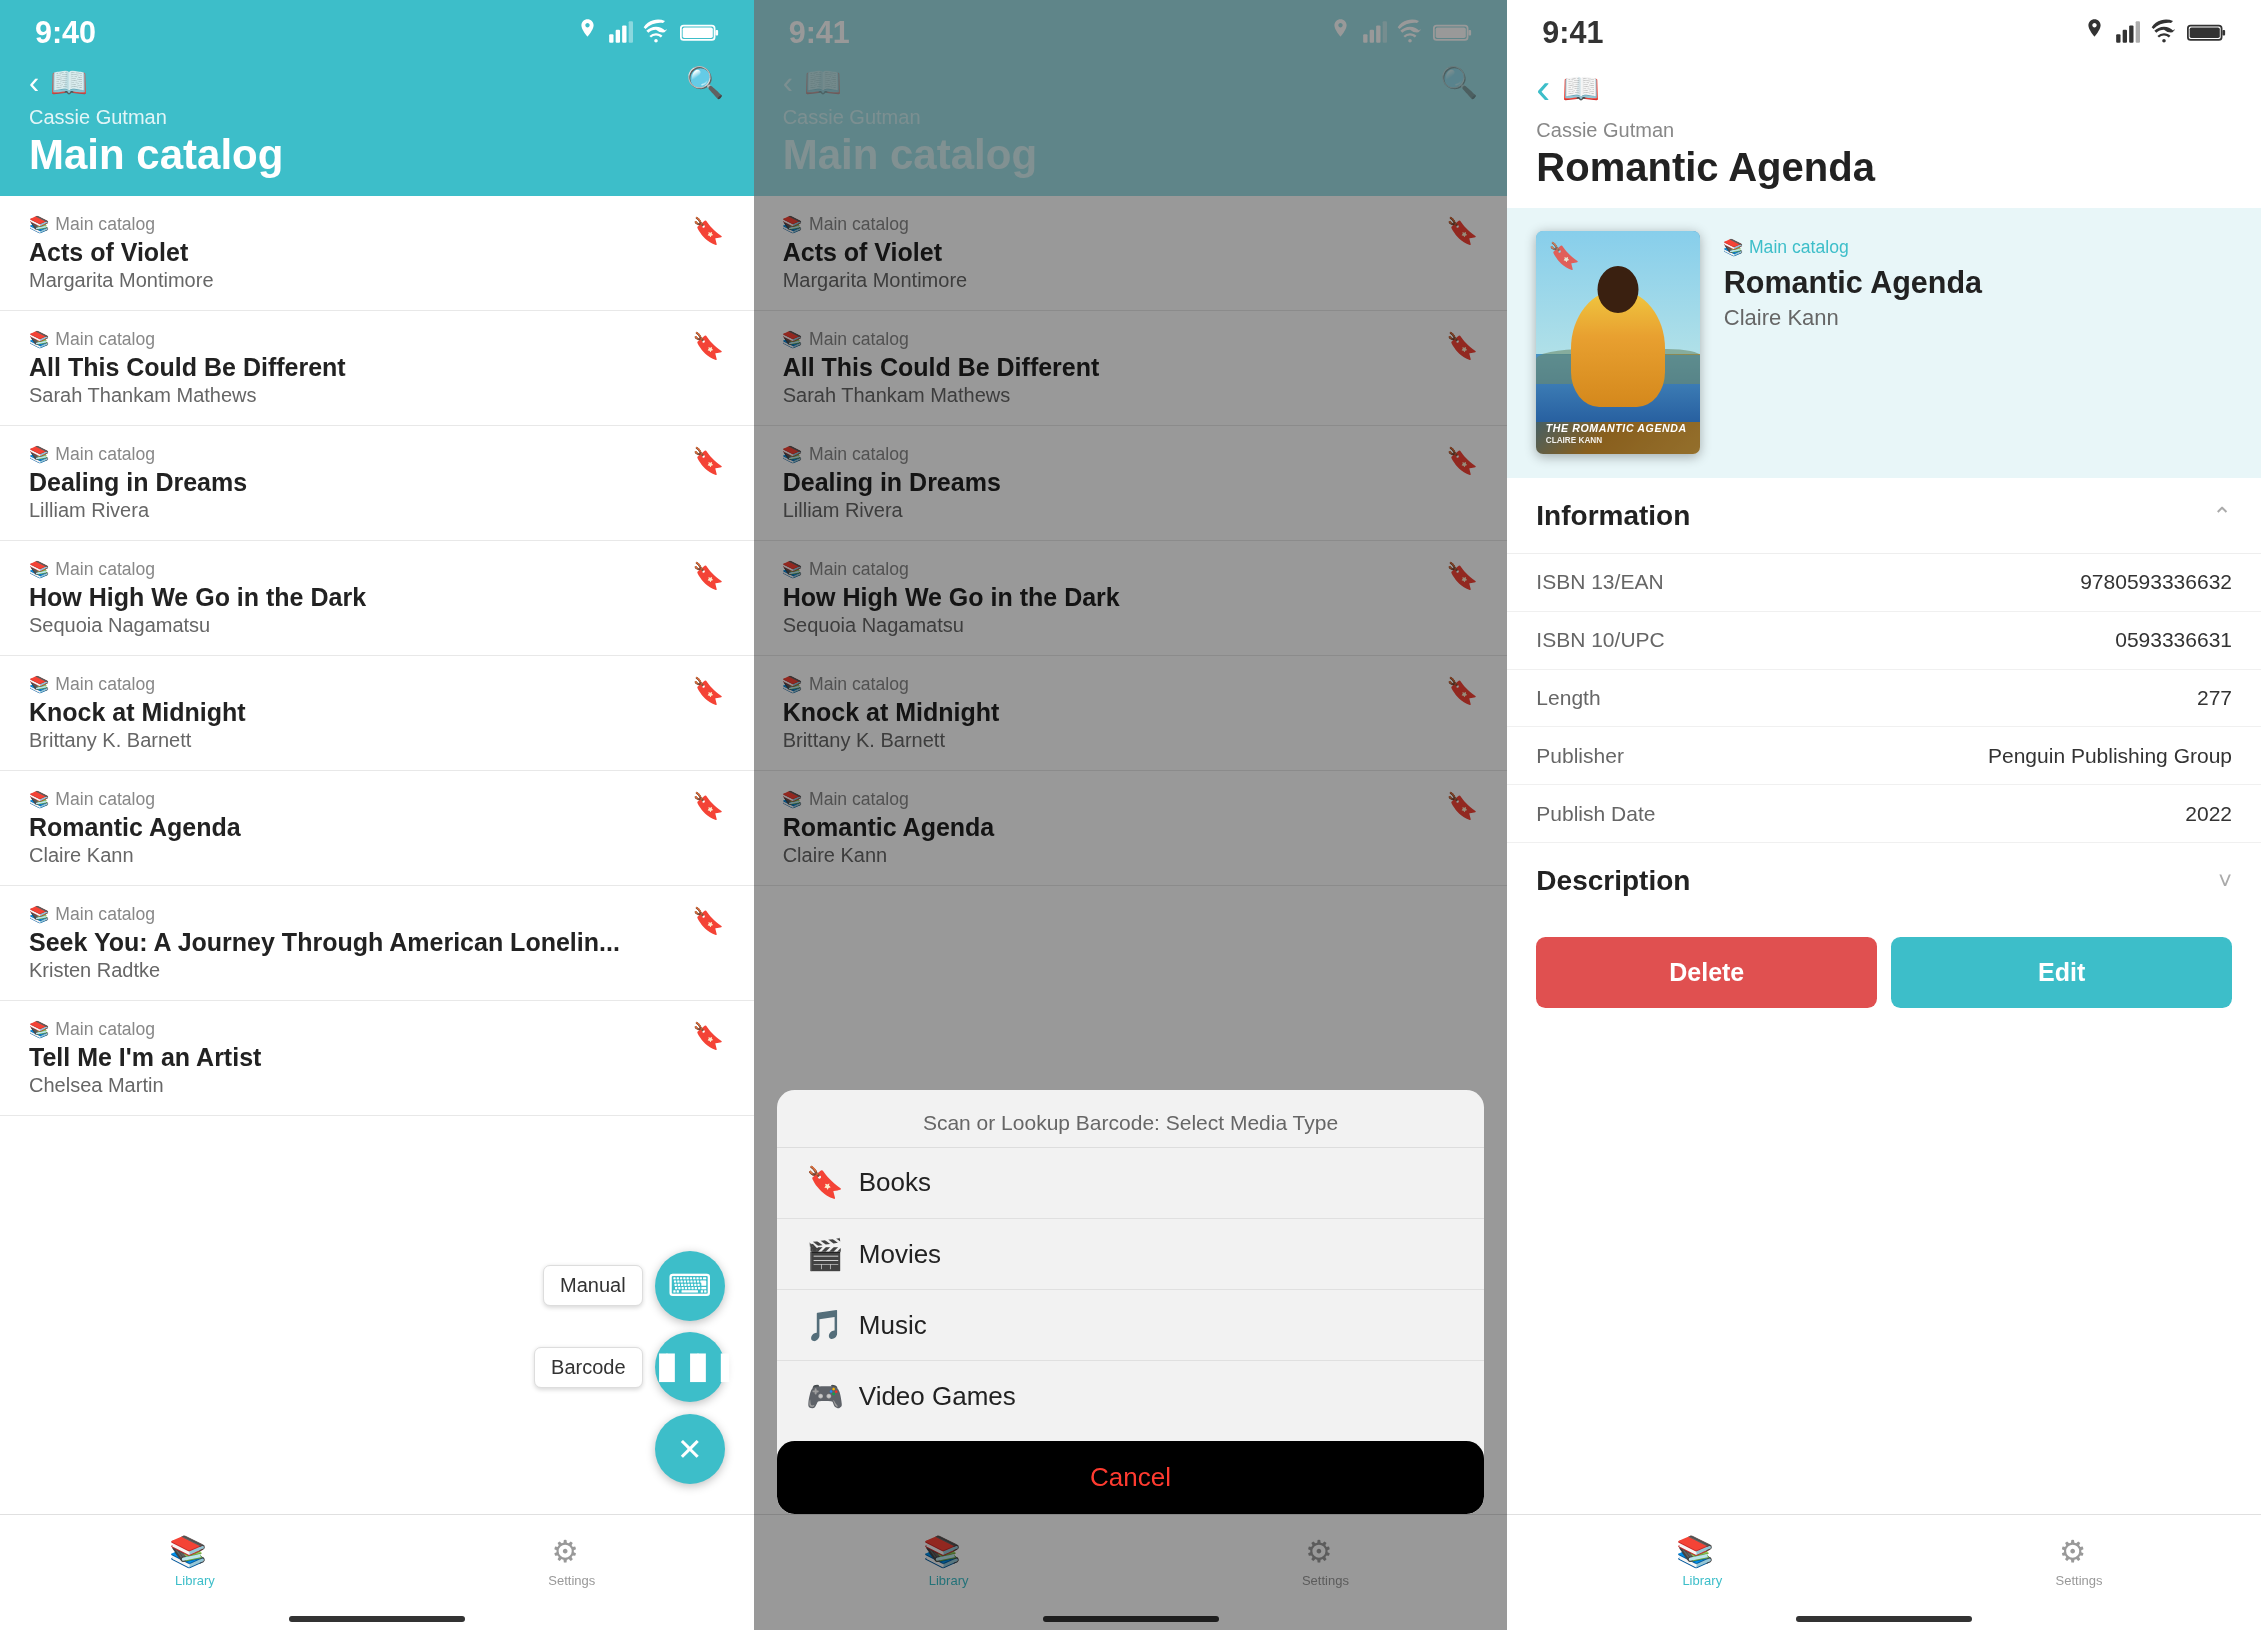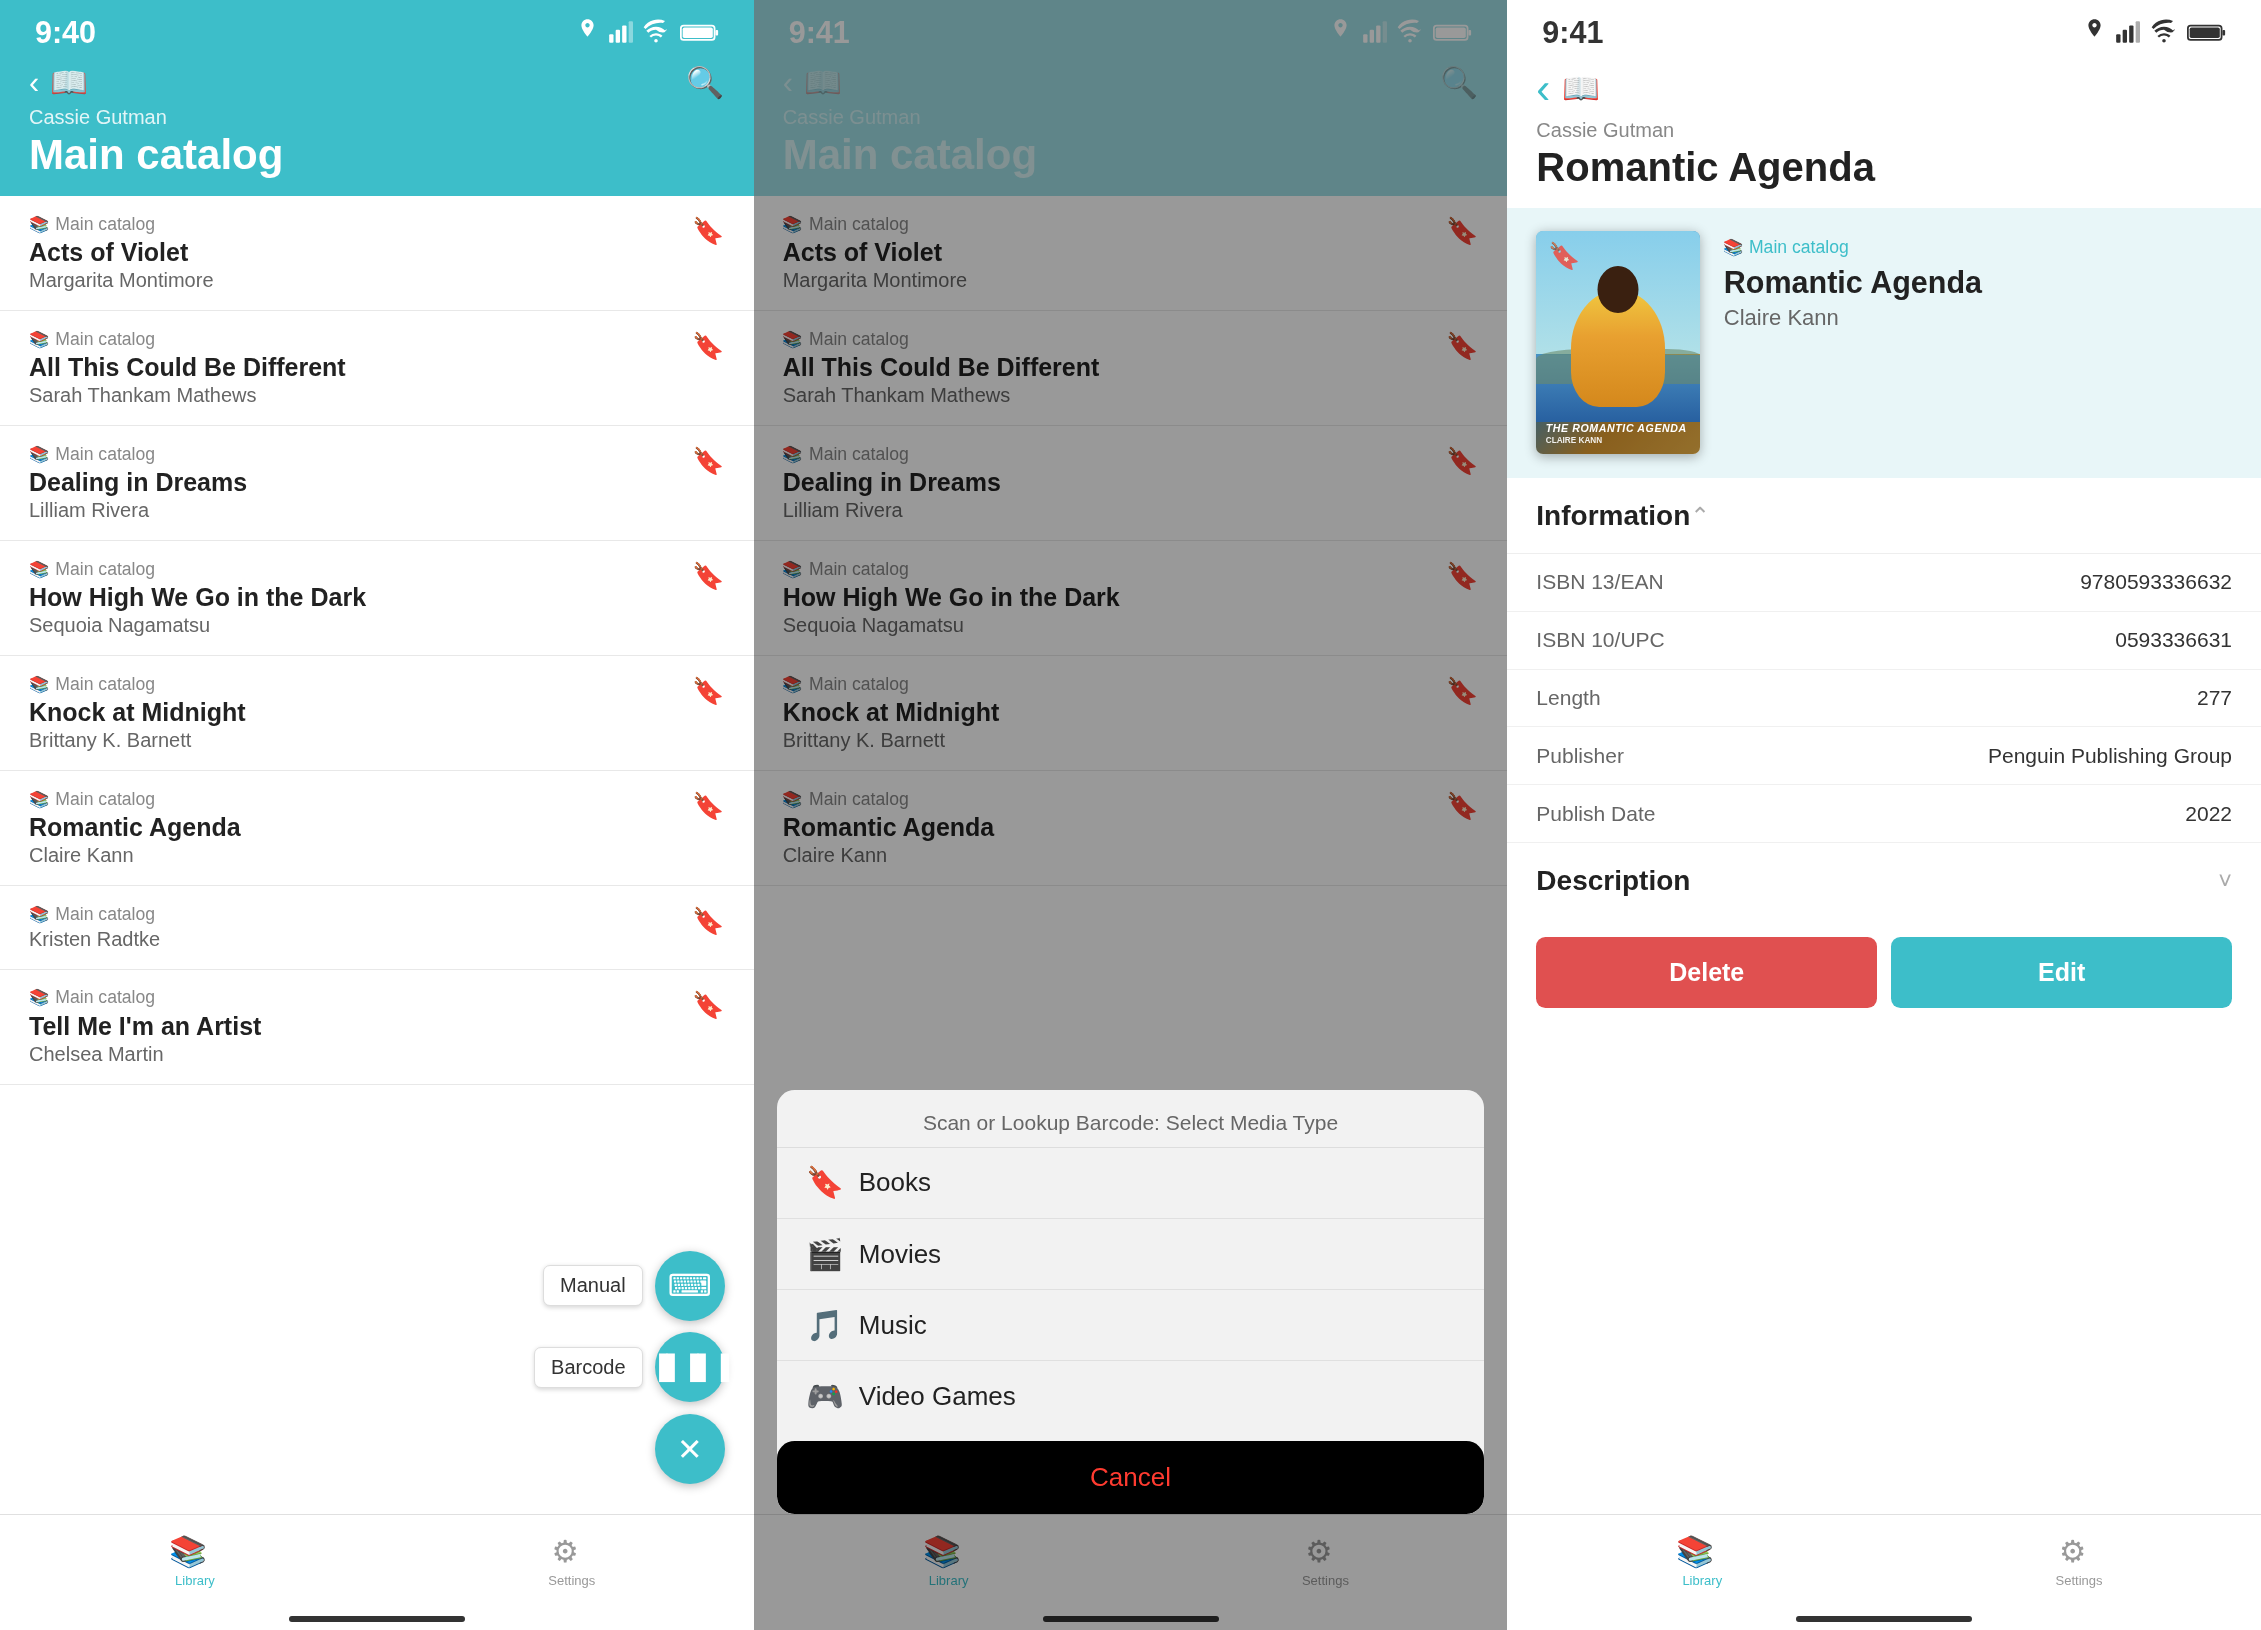--- a/index.html
+++ b/index.html
@@ -330,20 +330,21 @@
     }
 
     .book-info-side { flex: 1; padding-top: 5.9px; }
     .book-catalog-tag { font-size: 17.6px; color: #3dbec9; margin-bottom: 7px; display: flex; align-items: center; gap: 4.7px; }
     .book-detail-title { font-size: 30.5px; font-weight: 700; color: #222; margin-bottom: 4.7px; }
     .book-detail-author { font-size: 22px; color: #666; }
 
     .info-section { background: #fff; margin-top: 1.2px; }
     .section-header {
       display: flex;
+      justify-content: space-between;
       align-items: center;
       padding: 21px 29px;
       border-bottom: 0.6px solid #eee;
       cursor: pointer;
     }
     .section-title { font-size: 28px; font-weight: 600; color: #222; }
     .chevron { font-size: 23.5px; color: #aaa; }
 
     .info-row {
       display: flex;
@@ -493,20 +494,21 @@
           <div class="book-author">Claire Kann</div>
         </div>
         <span class="bookmark-icon">🔖</span>
       </div>
       <div class="book-item">
         <div class="book-item-content">
           <div class="book-catalog-label">
             <span class="catalog-icon">📚</span>
             <span>Main catalog</span>
           </div>
+          <div class="book-title">Seek You: A Journey Through American Lonelin...</div>
           <div class="book-author">Kristen Radtke</div>
         </div>
         <span class="bookmark-icon">🔖</span>
       </div>
       <div class="book-item">
         <div class="book-item-content">
           <div class="book-catalog-label">
             <span class="catalog-icon">📚</span>
             <span>Main catalog</span>
           </div>

